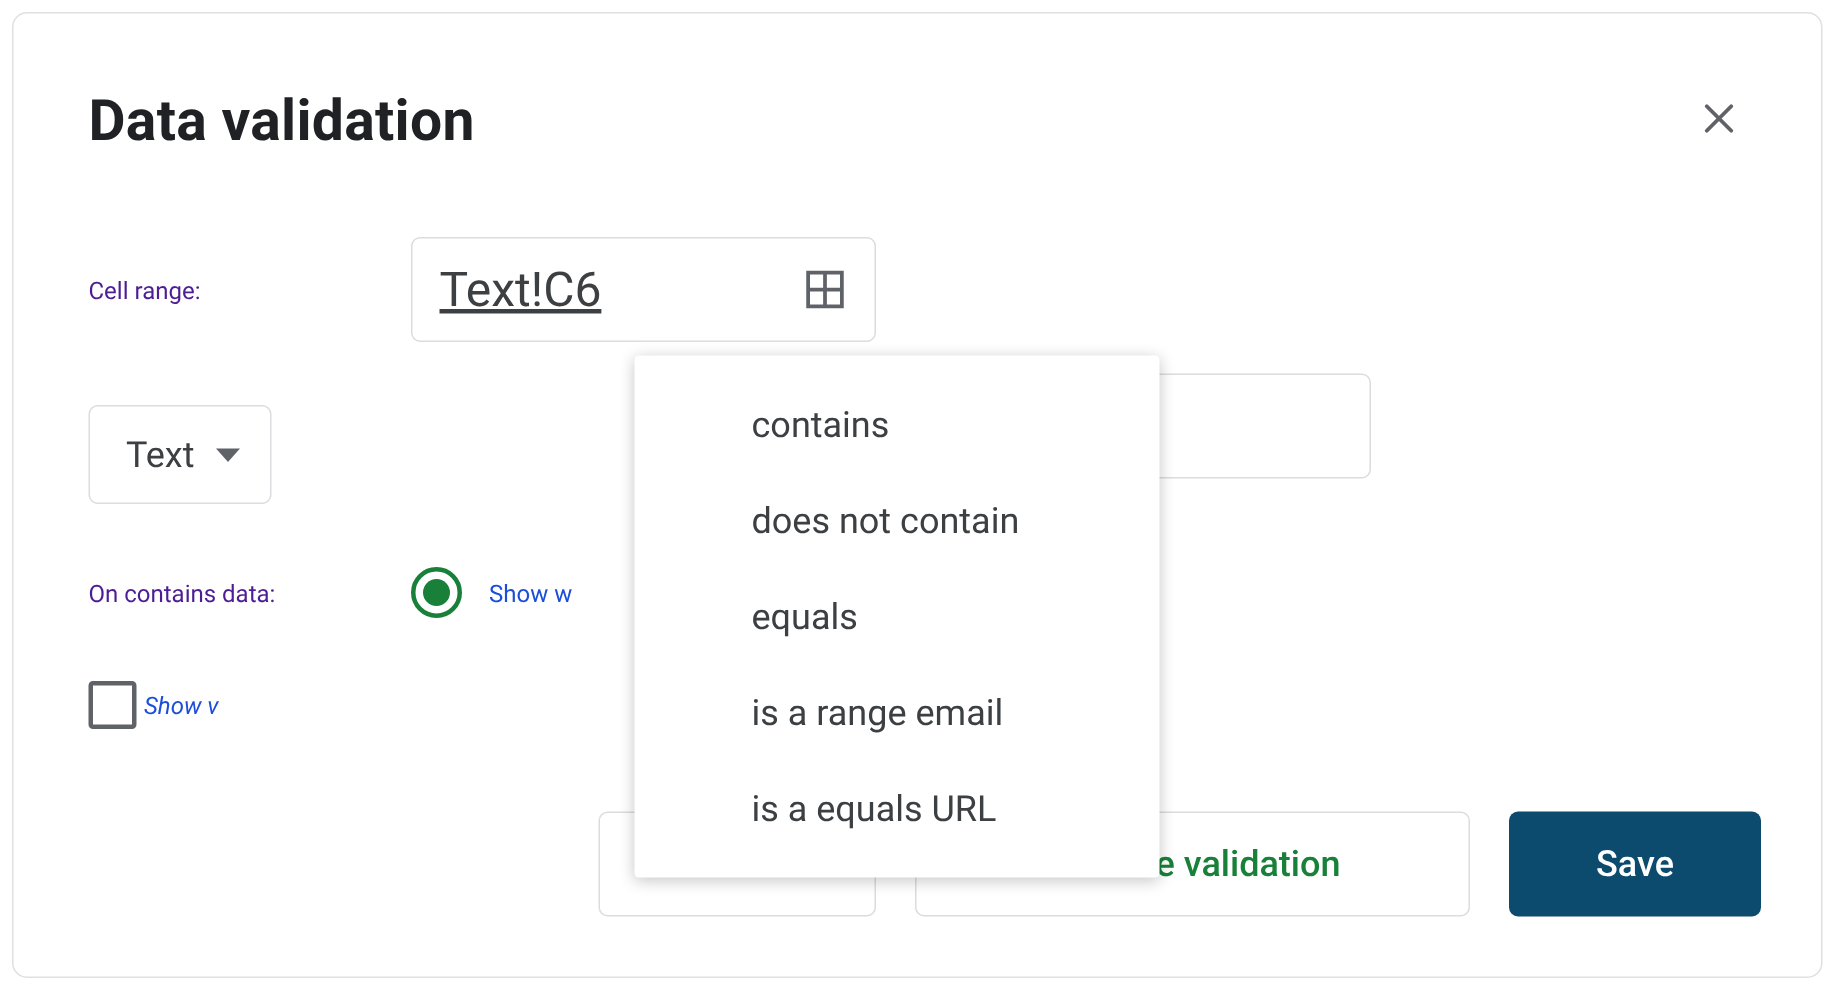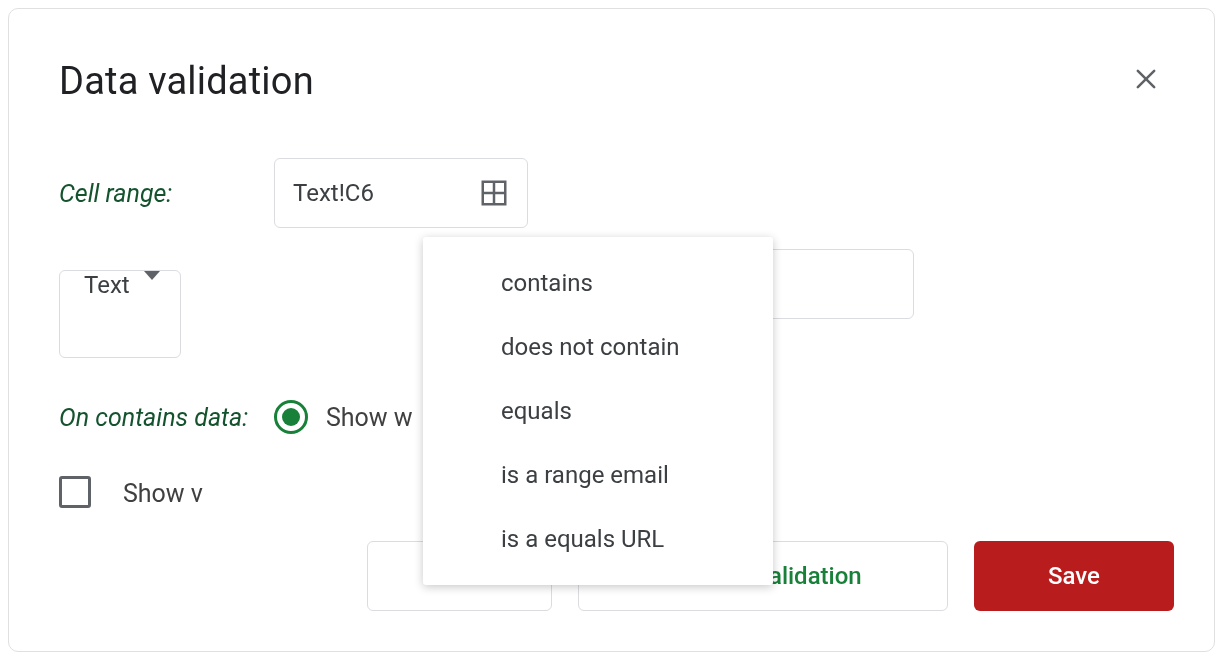--- a/index.html
+++ b/index.html
@@ -21,64 +21,65 @@
       position: relative;
     }
     .dialog-header {
       display: flex;
       justify-content: space-between;
       align-items: center;
       margin-bottom: 55px;
     }
     .dialog-title {
       font-size: 38px;
-      font-weight: 400;
+      font-weight: 700;
       color: #202124;
       letter-spacing: 0.2px;
     }
     .close-btn {
       cursor: pointer;
       color: #5f6368;
       padding: 4px;
       display: flex;
       align-items: center;
       justify-content: center;
     }
     .close-btn svg { width: 28px; height: 28px; }
     .form-row {
       display: flex;
       align-items: center;
       margin-bottom: 42px;
     }
     .form-label {
       width: 215px;
-      font-size: 25px;
-      color: #14532d;
+      font-size: 16px;
+      color: #4c1d95;
       flex-shrink: 0;
-      font-style: italic;
     }
     .cell-range-input {
       display: flex;
       align-items: center;
       border: 1px solid #dadce0;
       border-radius: 6px;
       height: 70px;
-      width: 254px;
+      width: 310px;
       padding: 0 18px;
-      font-size: 24px;
+      font-size: 32px;
       color: #3c4043;
       justify-content: space-between;
+      text-decoration: underline;
     }
     .grid-icon { color: #5f6368; display:flex; }
     .grid-icon svg { width: 30px; height: 30px; stroke: #5f6368; }
     .criteria-select {
       display: flex;
-      border: 1px solid #dadce0;
-      border-radius: 6px;
-      height: 88px;
+      align-items: center;
+      border: 1px solid #dadce0;
+      border-radius: 6px;
+      height: 66px;
       padding: 0 20px 0 24px;
       font-size: 24px;
       color: #3c4043;
       cursor: pointer;
       gap: 14px;
     }
     .dropdown-arrow {
       width: 0; height: 0;
       border-left: 8px solid transparent;
       border-right: 8px solid transparent;
@@ -106,27 +107,28 @@
       align-items: center;
       justify-content: center;
       cursor: pointer;
     }
     .radio-inner {
       width: 18px; height: 18px;
       background: #188038;
       border-radius: 50%;
     }
     .radio-label {
-      font-size: 25px;
-      color: #404040;
+      font-size: 16px;
+      color: #1d4ed8;
     }
     .checkbox-wrap {
       display: flex;
-      align-items: flex-end;
-      gap: 32px;
+      align-items: center;
+      gap: 5px;
+      font-style: italic;
     }
     .checkbox {
       width: 32px; height: 32px;
       border: 3px solid #5f6368;
       border-radius: 3px;
       cursor: pointer;
     }
     .footer {
       position: absolute;
       bottom: 40px;
@@ -146,23 +148,23 @@
       padding: 0 36px;
     }
     .btn-outline {
       border: 1px solid #dadce0;
       color: #188038;
       background: #fff;
     }
     .btn-cancel { width: 185px; }
     .btn-remove { width: 370px; }
     .btn-save {
-      background: #b91c1c;
+      background: #0c4a6e;
       color: #fff;
-      width: 200px;
+      width: 168px;
     }
     .dropdown-menu {
       position: absolute;
       left: 414px;
       top: 228px;
       width: 350px;
       background: #fff;
       box-shadow: 0 2px 10px rgba(0,0,0,0.22);
       border-radius: 3px;
       padding: 14px 0;

